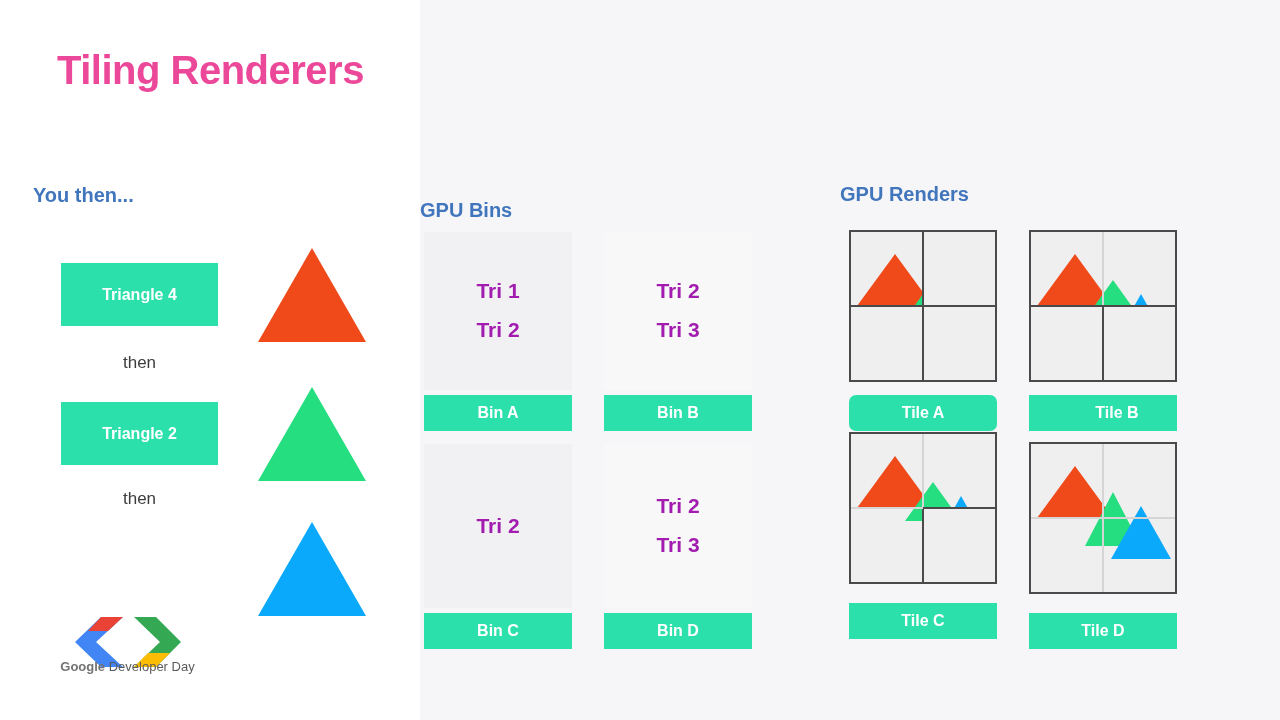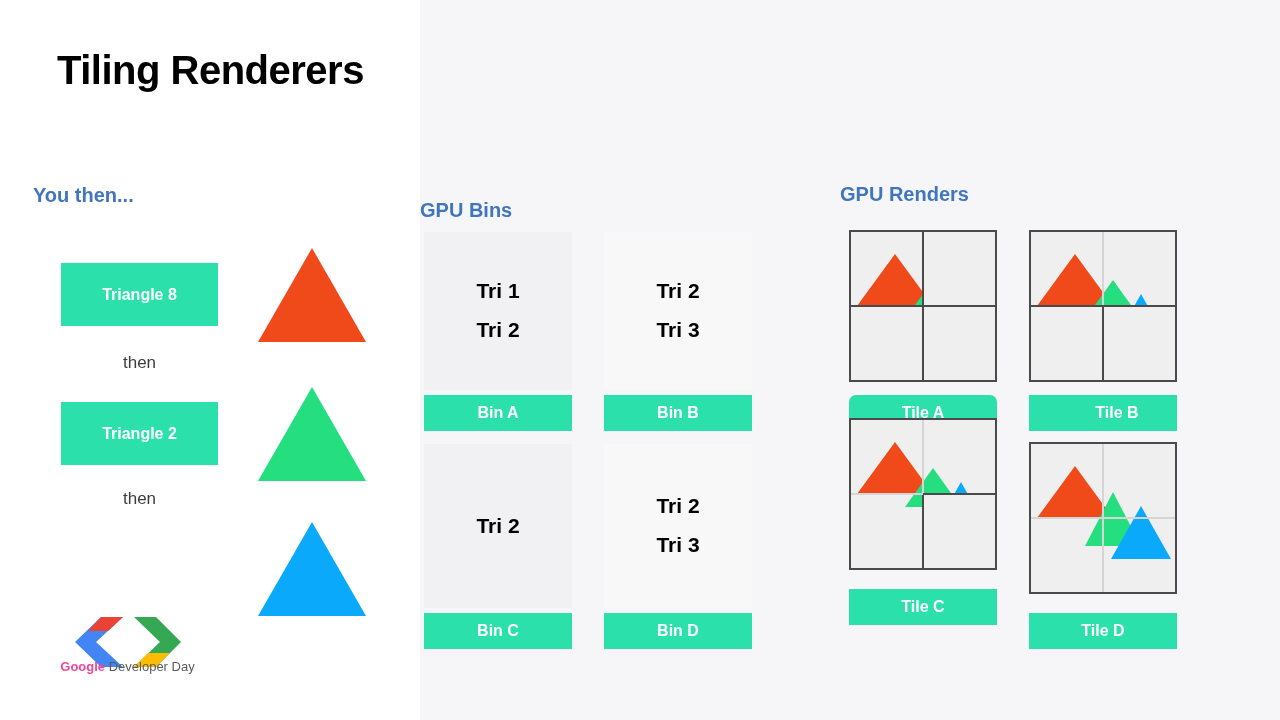--- a/index.html
+++ b/index.html
@@ -14,21 +14,21 @@
   
   .bg-right {
     position: absolute; left: 420px; top: 0; width: 860px; height: 720px;
     background: #f6f6f8;
   }
 
   
   .title {
     position: absolute; left: 57px; top: 48px;
     font-size: 40px; font-weight: bold; letter-spacing: -0.5px;
-    color: #000000;
+    color: #ec4899;
   }
 
   
   .col-head {
     position: absolute;
     font-size: 20px; font-weight: bold;
     color: #4176bd;
   }
   .col-head.h1 { left: 33px;  top: 184px; }
   .col-head.h2 { left: 420px; top: 183px; margin-top: 16px; }
@@ -58,29 +58,29 @@
   .then-lbl.t2 { top: 489px; }
 
   .tri-swatch { position: absolute; }
 
   
   .gdd-logo { position: absolute; left: 50px; top: 608px; width: 155px; height: 70px; }
   .gdd-text {
     position: absolute; left: 50px; top: 659px; width: 155px;
     text-align: center; font-size: 13px; color: #5a5a5a; white-space: nowrap;
   }
-  .gdd-text b { font-weight: bold; color: #ec4899; }
+  .gdd-text b { font-weight: bold; color: #737373; }
 
   
   .bin-panel { position: absolute; }
   .bin-panel .body {
     position: absolute; left: 0; top: 0; width: 100%;
     display: flex; flex-direction: column;
     align-items: center; justify-content: center;
-    font-size: 21px; font-weight: bold; color: #000000;
+    font-size: 21px; font-weight: bold; color: #a21caf;
     line-height: 1.85;
   }
   .bin-panel .label { width: 100%; height: 36px; font-size: 16px; left: 0; }
 
   
   .tile-card { position: absolute; }
   .tile-frame {
     position: absolute; left: 0; top: 0;
     width: 148px; height: 152px;
     background: #efefef;
@@ -104,21 +104,21 @@
 <body>
 
 <div class="slide">
 
   <div class="bg-right"></div>
 
   <div class="title">Tiling Renderers</div>
 
   <div class="col-head h1">You then...</div>
 
-  <div class="teal-btn draw-btn b1">Triangle 8</div>
+  <div class="teal-btn draw-btn b1">Triangle 4</div>
   <div class="then-lbl t1">then</div>
   <div class="teal-btn draw-btn b2">Triangle 2</div>
   <div class="then-lbl t2">then</div>
 
   <svg class="tri-swatch" style="left:258px; top:248px;" width="108" height="96">
     <polygon points="54,0 108,94 0,94" fill="#f04a1b"></polygon>
   </svg>
   <svg class="tri-swatch" style="left:258px; top:387px;" width="108" height="96">
     <polygon points="54,0 108,94 0,94" fill="#25de7f"></polygon>
   </svg>
@@ -202,21 +202,21 @@
           </svg>
         </div>
       </div>
       <div class="grid-v half-top light"></div>
       <div class="grid-v half-bot"></div>
       <div class="grid-h"></div>
     </div>
     <div class="teal-btn tile-label" style="top:165px;padding-left:28px;">Tile B</div>
   </div>
 
-  <div class="tile-card" style="left:849px; top:418px; width:132px; height:207px;border-radius:13px;">
+  <div class="tile-card" style="left:849px; top:432px; width:132px; height:207px;border-radius:13px;">
     <div class="tile-frame">
       <div class="tile-scene">
         <div class="tile-clip" style="left:0;top:0;width:144px;height:74px;">
           <svg width="144" height="148">
             <polygon points="44,22 82,74 6,74" fill="#f04a1b"></polygon>
             <polygon points="82,48 110,87 54,87" fill="#25de7f"></polygon>
             <polygon points="110,62 124,87 96,87" fill="#0ba9fc"></polygon>
           </svg>
         </div>
         <div class="tile-clip" style="left:0;top:74px;width:72px;height:74px;">

